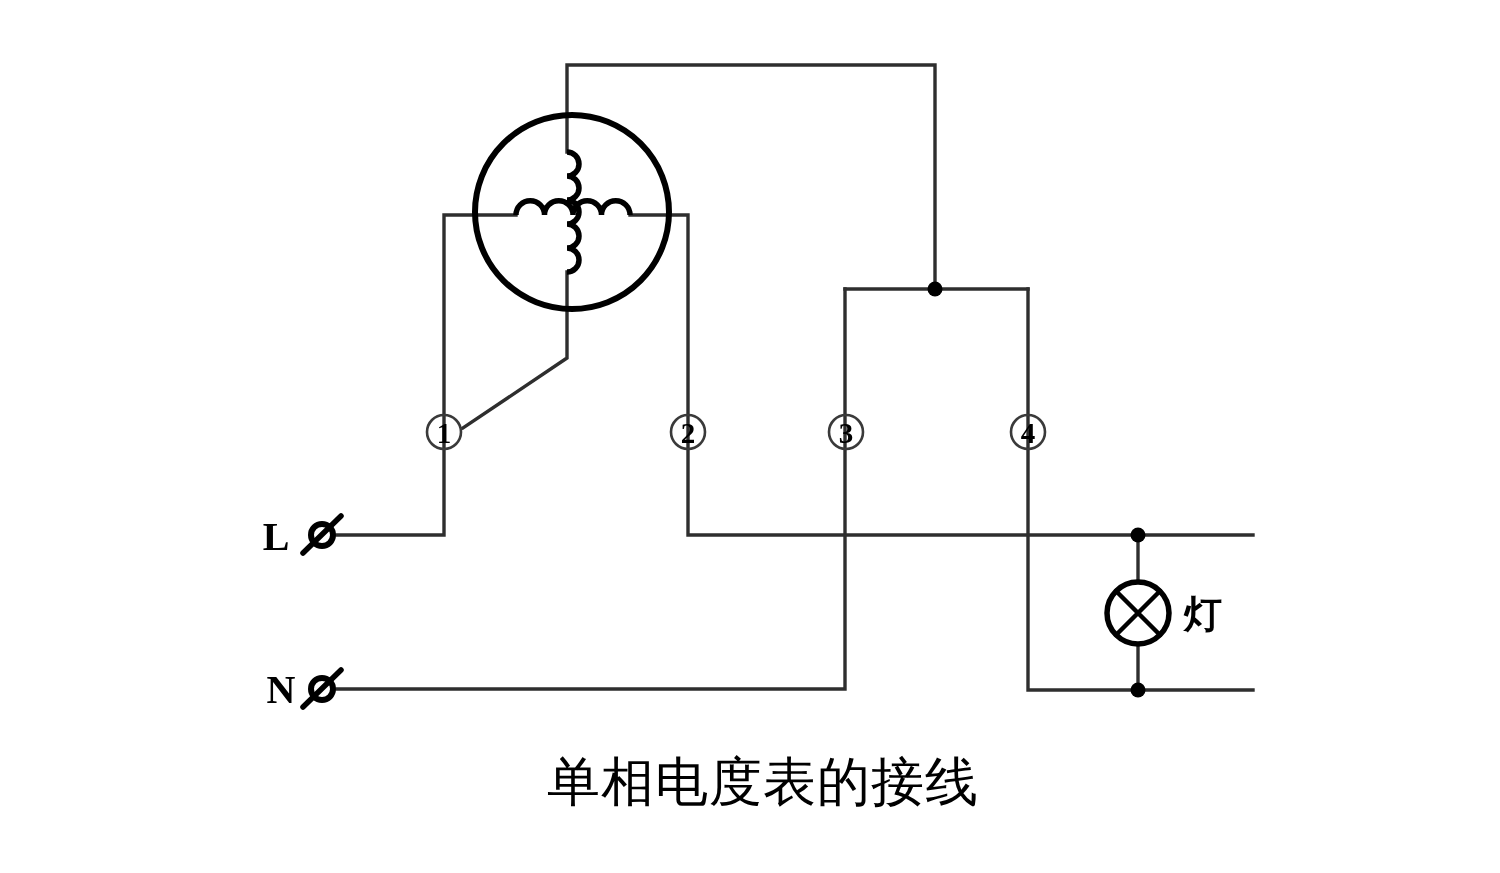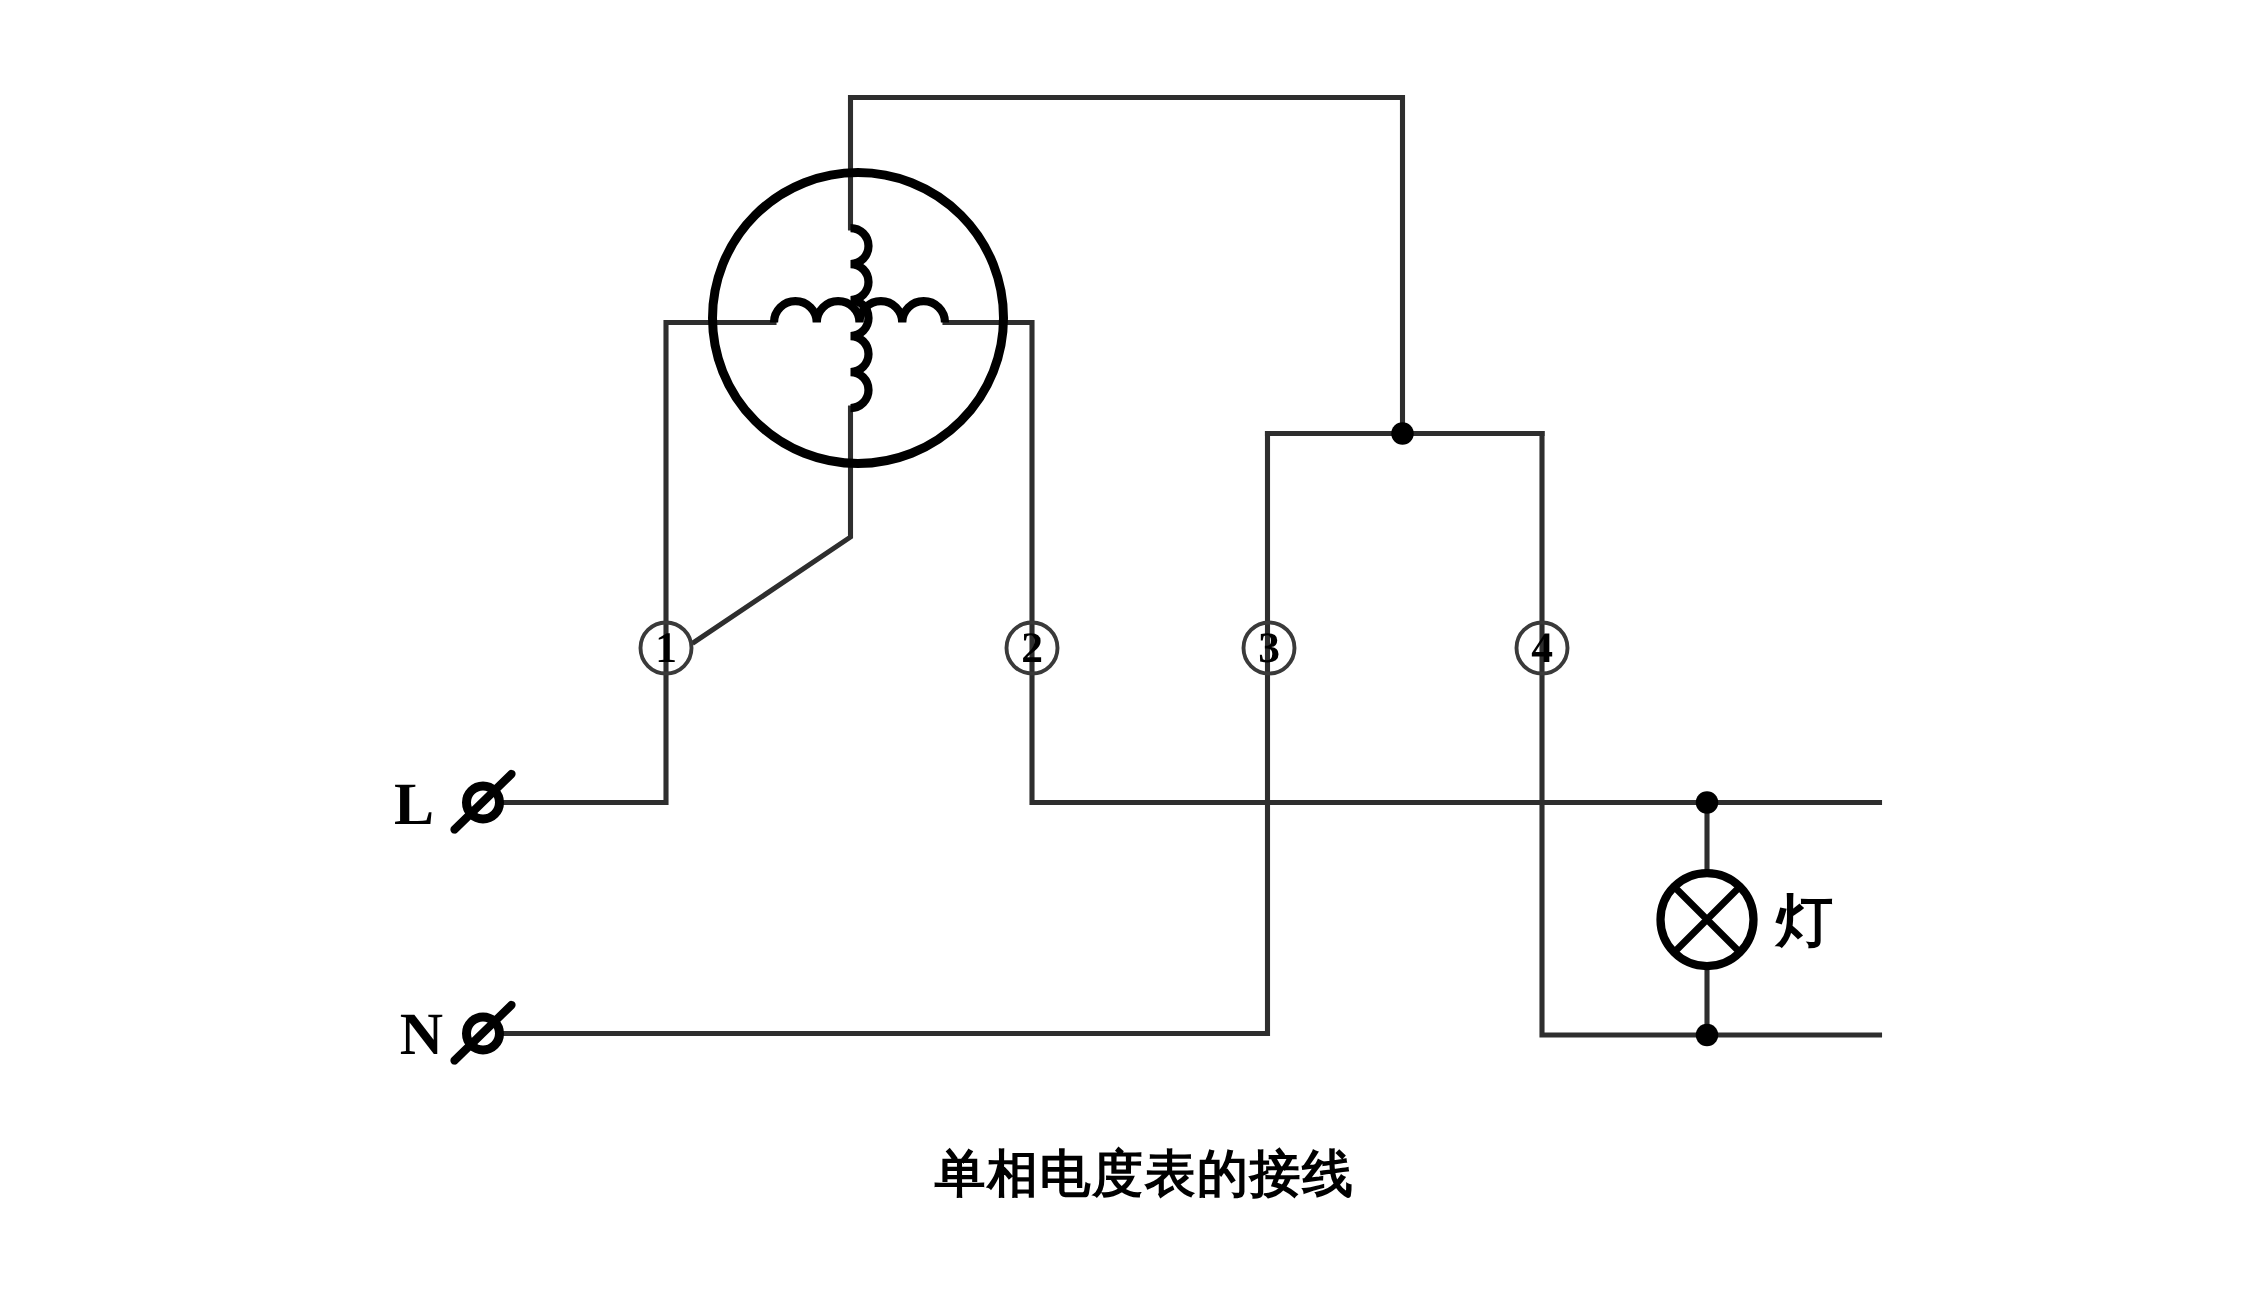--- a/index.html
+++ b/index.html
@@ -37,22 +37,22 @@
     font-weight: 700;
     font-size: 29px;
   }
   .lamp-lbl {
     font-family: "DejaVu Sans", "Liberation Sans", sans-serif;
     font-weight: 600;
     font-size: 38px;
   }
   .title {
     font-family: "DejaVu Sans", "Liberation Sans", sans-serif;
-    font-weight: 700;
-    font-size: 34px;
+    font-weight: 400;
+    font-size: 53px;
     letter-spacing: 1px;
   }
 </style>
 </head>
 <body>
 
 <div class="canvas">
 
   <svg width="1500" height="873" viewBox="0 0 1500 873">
 

